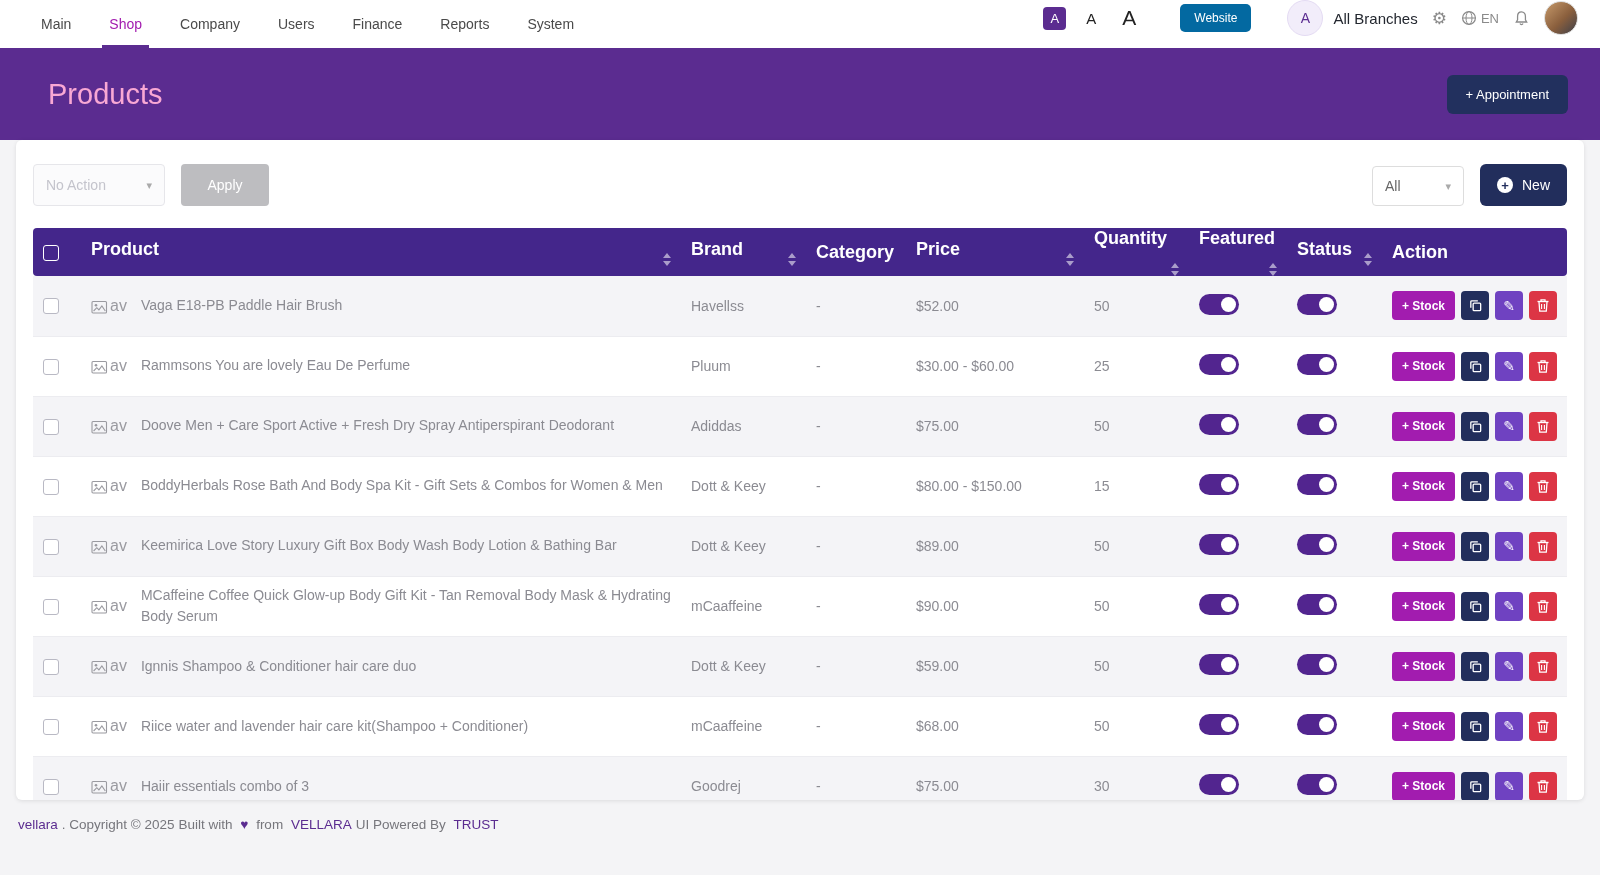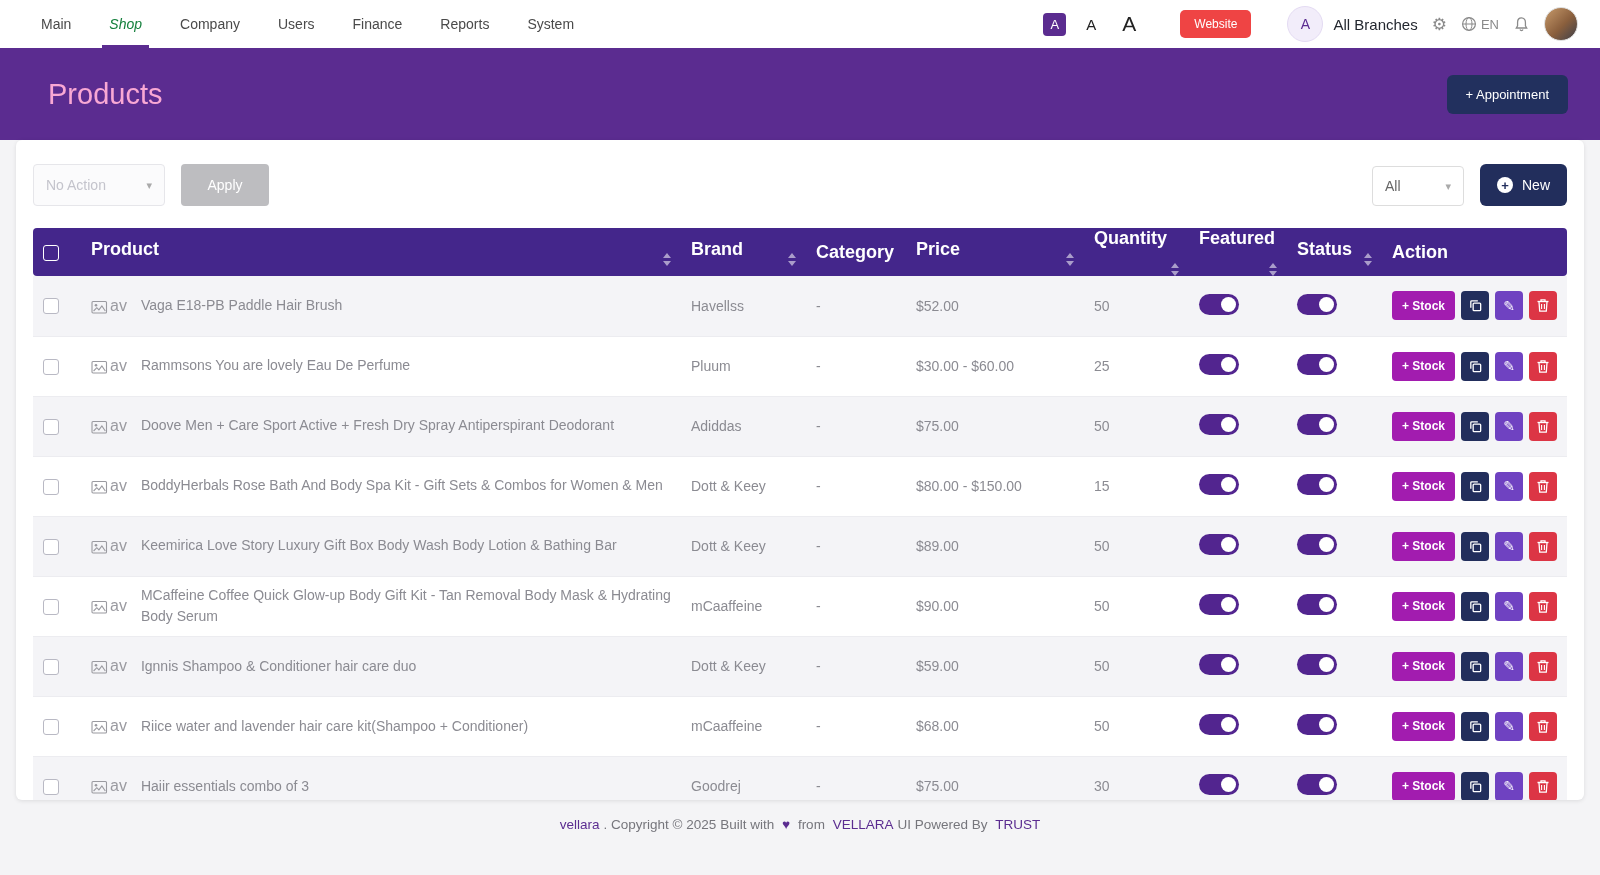--- a/index.html
+++ b/index.html
@@ -1,34 +1,34 @@
 <!DOCTYPE html>
 <html><head>
 <meta charset="utf-8">
 <style>
   * { box-sizing: border-box; }
   html,body { margin:0; padding:0; width:1600px; height:875px; overflow:hidden;
     font-family:"Liberation Sans", sans-serif; background:#f4f4f6; }
 
   
-  .topnav { height:48px; background:#fff; display:flex; align-items:center;
+  .topnav { height:48px; background:#fff; display:flex; align-items:flex-start;
     justify-content:space-between; padding:0 22px; }
   .nav-items { display:flex; height:48px; }
   .nav-item { display:flex; align-items:center; padding:0 19px; font-size:14px;
     color:#4a4a4a; cursor:pointer; position:relative; }
-  .nav-item.active { color:#15803d;font-style:italic; }
+  .nav-item.active { color:#a21caf; }
   .nav-item.active::after { content:""; position:absolute; left:12px; right:12px;
     bottom:0; height:3px; background:#5b2c90; }
   .nav-right { display:flex; align-items:center; gap:14px; }
   .font-a-box { width:23px; height:23px; background:#5b2c90; color:#fff; border:none;
     border-radius:4px; display:flex; align-items:center; justify-content:center;
     font-size:13px; cursor:pointer; }
   .font-a-md { font-size:15px; color:#222; background:none; border:none; cursor:pointer; }
   .font-a-lg { font-size:21px; color:#222; background:none; border:none; cursor:pointer; }
-  .btn-website { background:#ef4444; color:#fff; border:none; border-radius:5px;
+  .btn-website { background:#0369a1; color:#fff; border:none; border-radius:5px;
     padding:7px 14px; font-size:12px; cursor:pointer; margin-left:24px; }
   .branch-wrap { display:flex; align-items:center; gap:10px; margin-left:22px; cursor:pointer; }
   .branch-avatar { width:36px; height:36px; border-radius:50%; background:#f2edfa;
     border:1px solid #e4dbf3; color:#5b2c90; display:flex; align-items:center;
     justify-content:center; font-size:14px; }
   .branches-label { font-size:15px; color:#23272f; }
   .nav-icon { background:none; border:none; cursor:pointer; display:flex;
     align-items:center; gap:4px; color:#8a8a8a; font-size:13px; padding:0; }
   .gear-glyph { font-size:17px; color:#8a8a8a; }
   .user-avatar { width:34px; height:34px; border-radius:50%; cursor:pointer;
@@ -102,21 +102,21 @@
     height:29px; padding:0 10px; font-size:12px; font-weight:600; cursor:pointer;
     white-space:nowrap; }
   .btn-icon { width:29px; height:29px; border:none; border-radius:4px; color:#fff;
     display:flex; align-items:center; justify-content:center; padding:0; cursor:pointer; }
   .btn-icon.navy { background:#222e5c; }
   .btn-icon.purple { background:#6f42c1; }
   .btn-icon.red { background:#dc3545; font-size:13px; }
   .pencil-glyph { font-size:14px; color:#fff; }
 
   
-  .footer { display:flex; justify-content:center; align-items:center;
+  .footer { display:flex; justify-content:flex-start; align-items:center;
     padding:17px 16px; font-size:13.5px; color:#76767c; }
   .purple-text { color:#5b2c90; }
   .footer span { margin:0 2px; }
 </style>
 </head>
 <body>
 
 <div class="topnav">
   <div class="nav-items">
     <div class="nav-item">Main</div>

